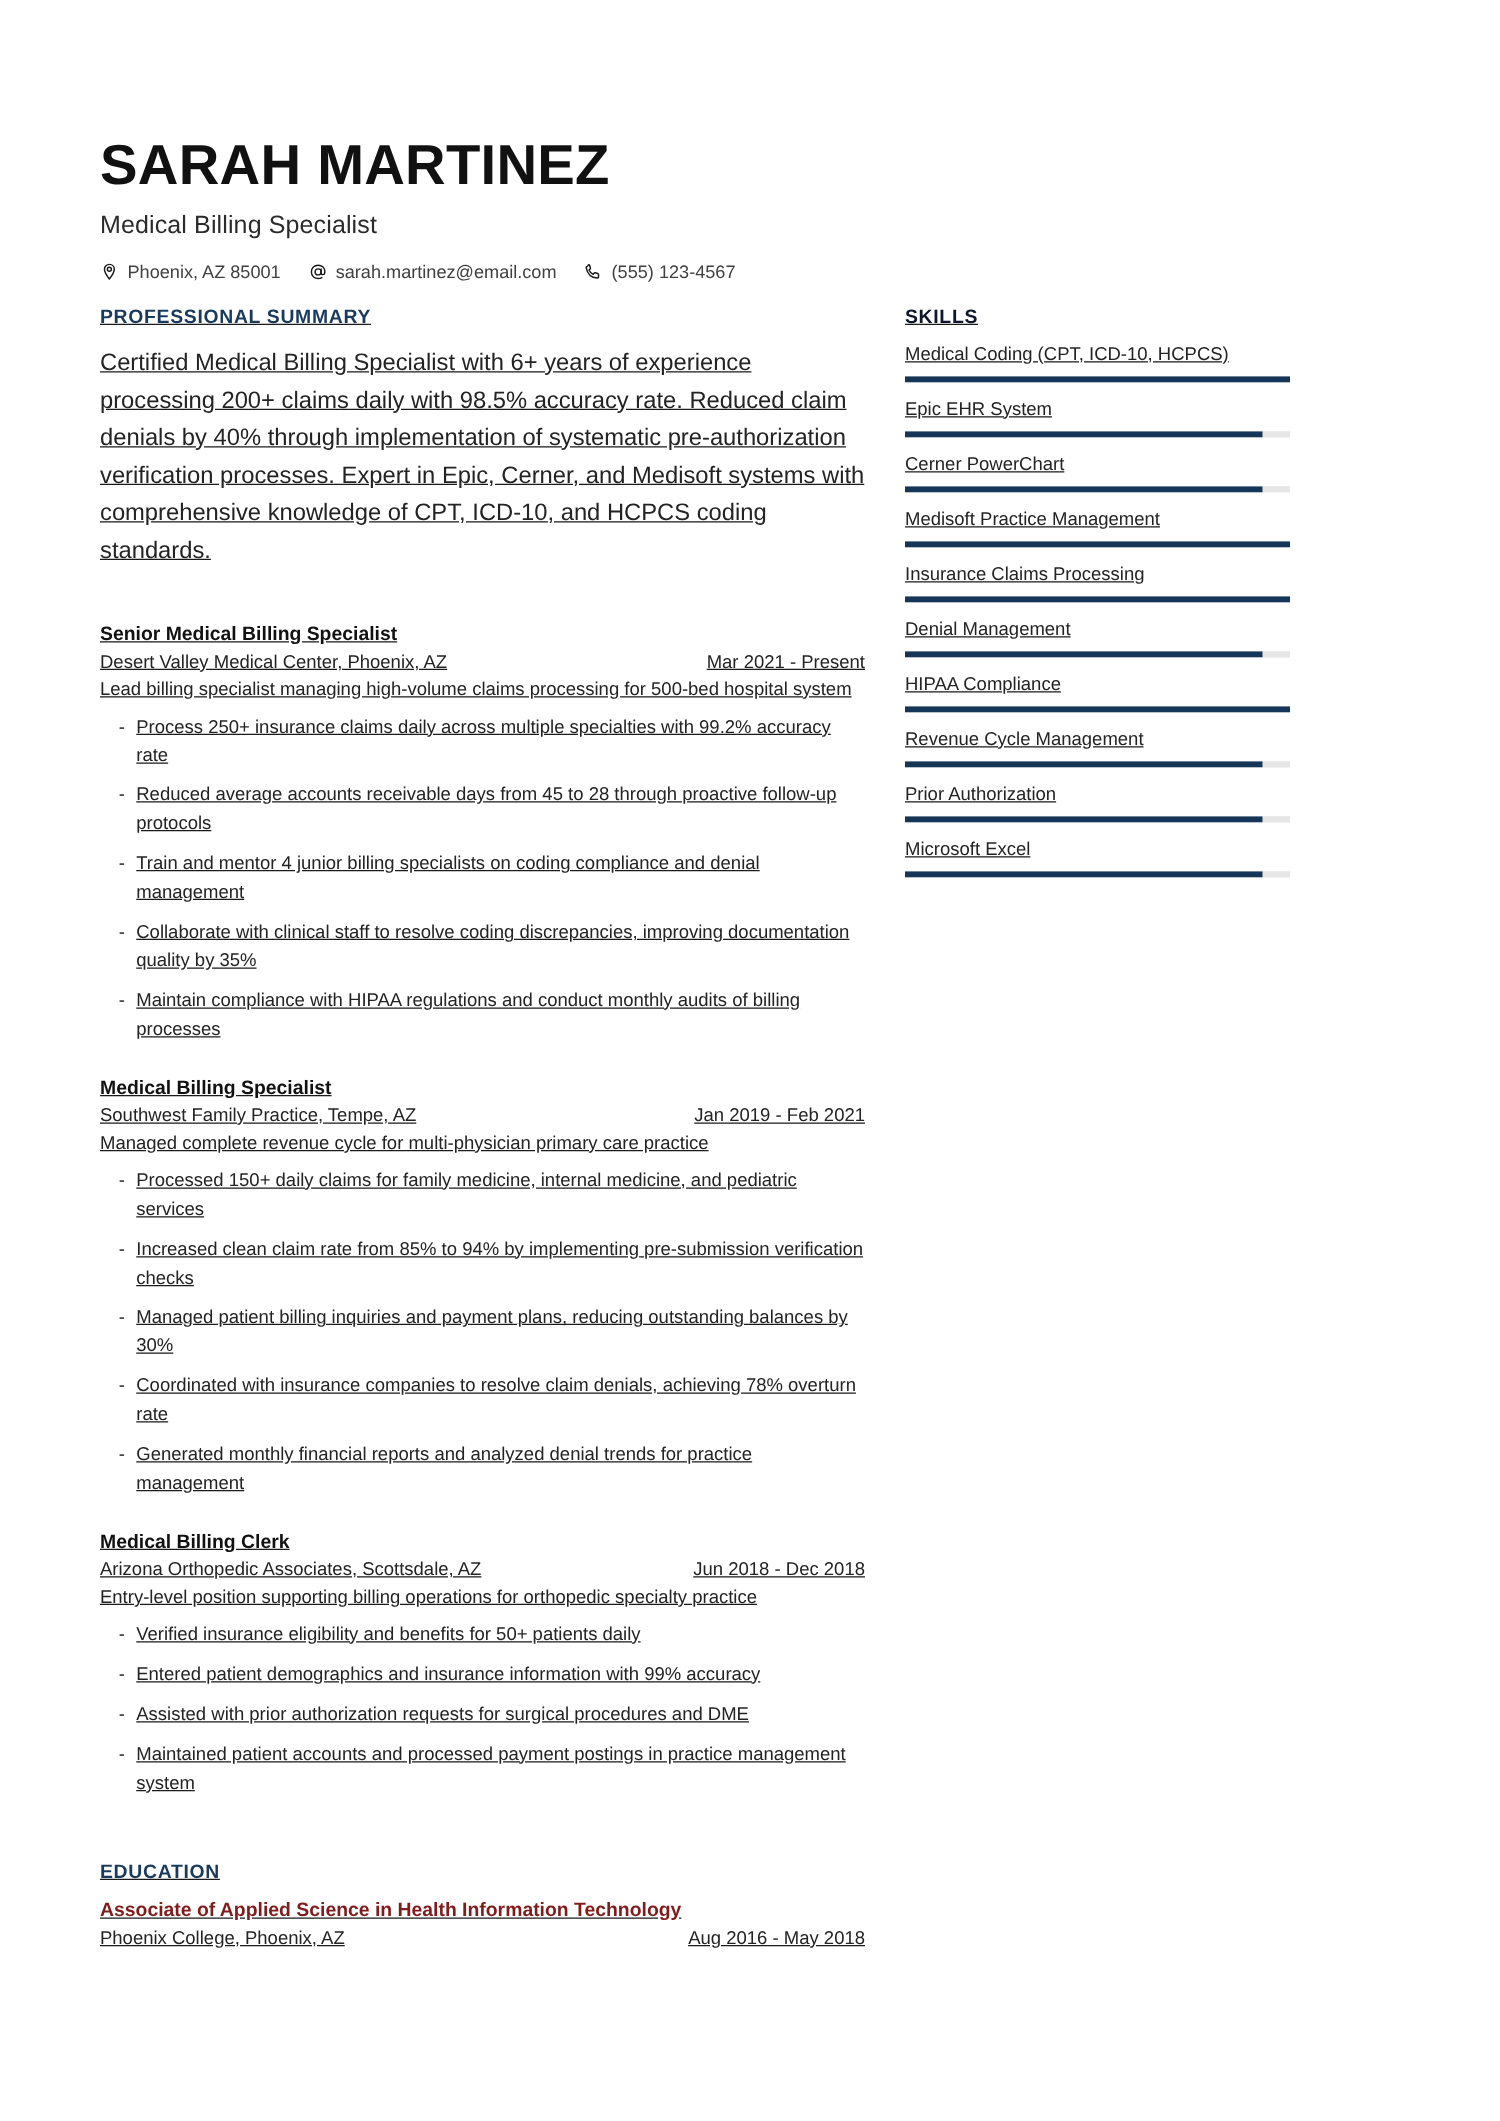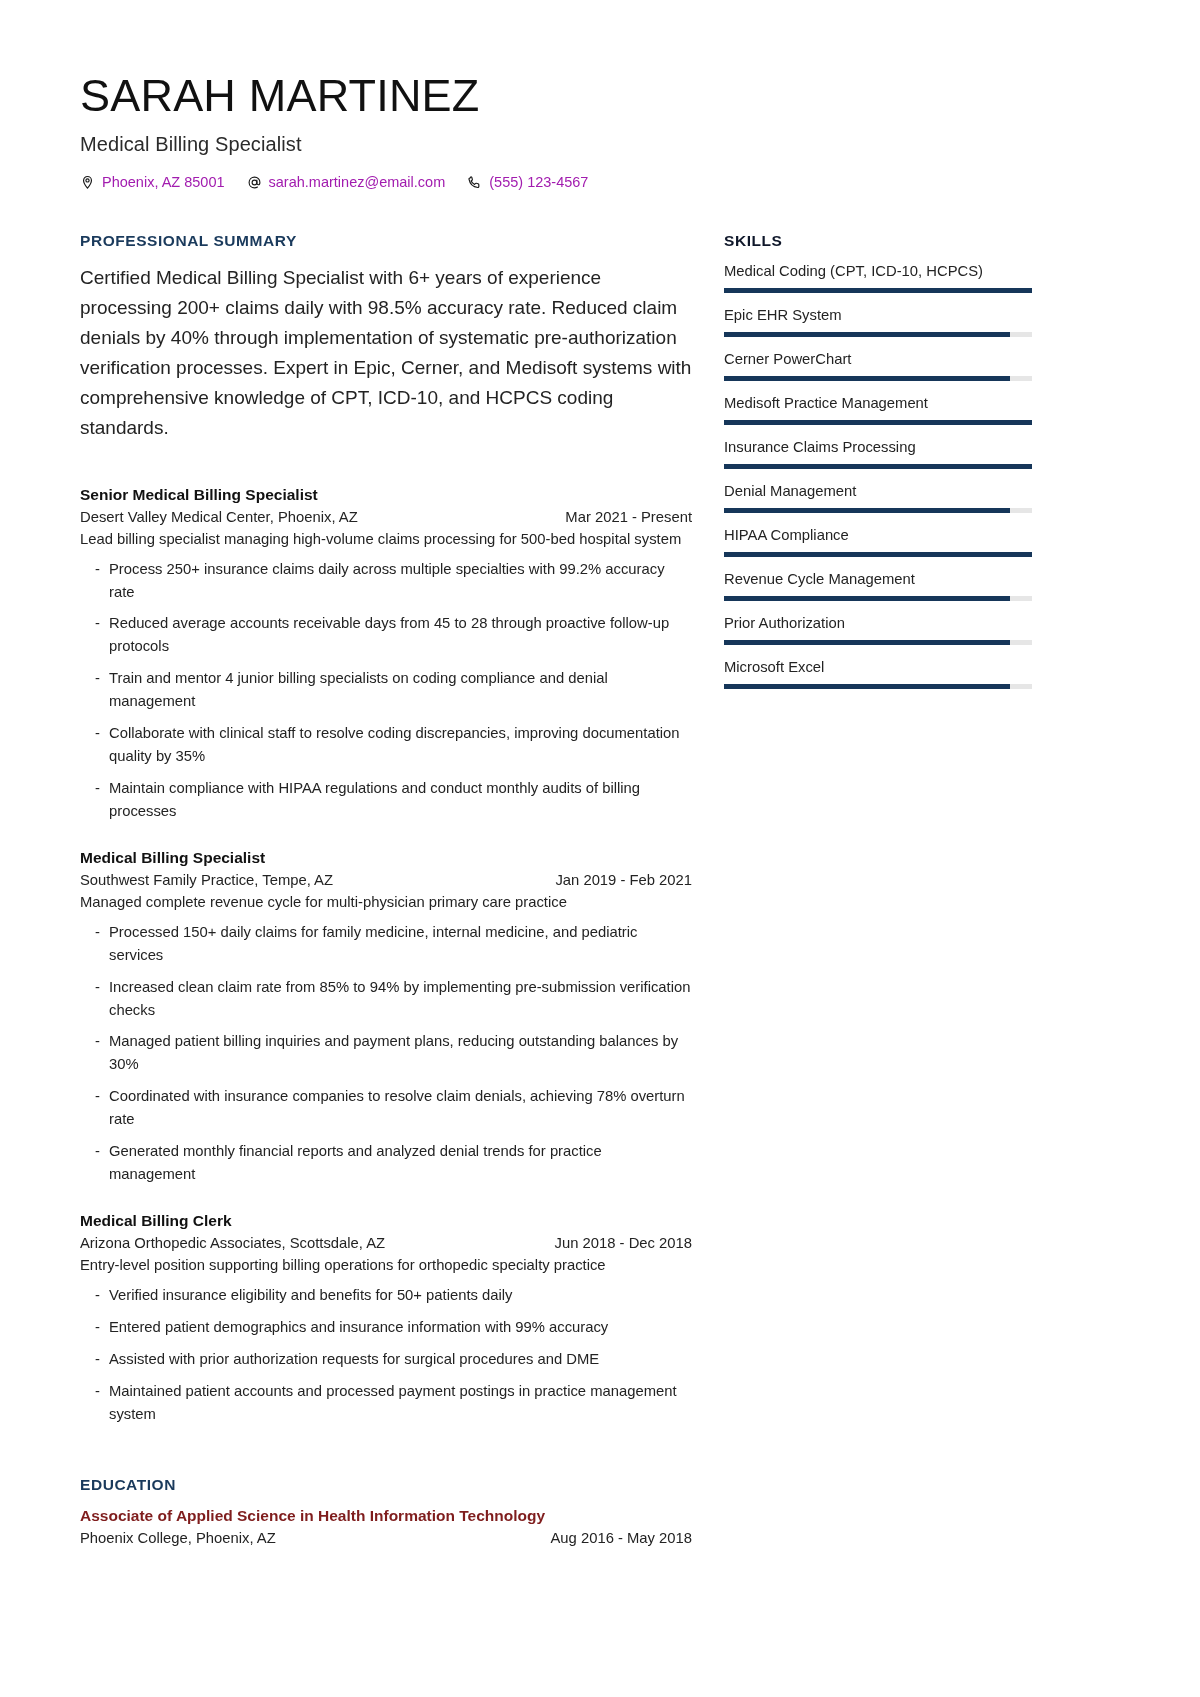--- a/index.html
+++ b/index.html
@@ -20,66 +20,68 @@
     position: relative;
     width: 1200px;
     height: 1697px;
     background: #ffffff;
     padding: 72px 76px 0 80px;
   }
 
   
   .name {
     font-size: 45px;
-    font-weight: normal;
+    font-weight: bold;
     letter-spacing: 0.2px;
     line-height: 1.08;
     color: #111111;
+    margin-top: 36px;
   }
 
   .job-title {
     font-size: 20px;
     font-weight: normal;
     color: #2b2b2b;
     margin-top: 12px;
     letter-spacing: 0.1px;
   }
 
   .contact-row {
     display: flex;
     align-items: center;
     gap: 22px;
     margin-top: 18px;
   }
 
   .contact-item {
     display: flex;
-    align-items: flex-end;
+    align-items: flex-start;
     gap: 7px;
     font-size: 14.5px;
-    color: #a21caf;
+    color: #404040;
     white-space: nowrap;
   }
 
   .contact-item .ico {
     display: inline-flex;
     align-items: center;
     justify-content: center;
     width: 15px;
     height: 15px;
     flex: 0 0 15px;
     color: #1a1a1a;
   }
   .contact-item .ico svg { display: block; }
 
   
   .body-grid {
     display: flex;
-    margin-top: 42px;
+    margin-top: 19px;
     align-items: flex-start;
+    text-decoration: underline;
   }
 
   .col-main { width: 612px; flex: 0 0 612px; }
   .col-gap  { width: 32px; flex: 0 0 32px; }
   .col-side { width: 308px; flex: 0 0 308px; }
 
   .section-heading {
     font-size: 15.5px;
     font-weight: bold;
     color: #1a3a5c;

